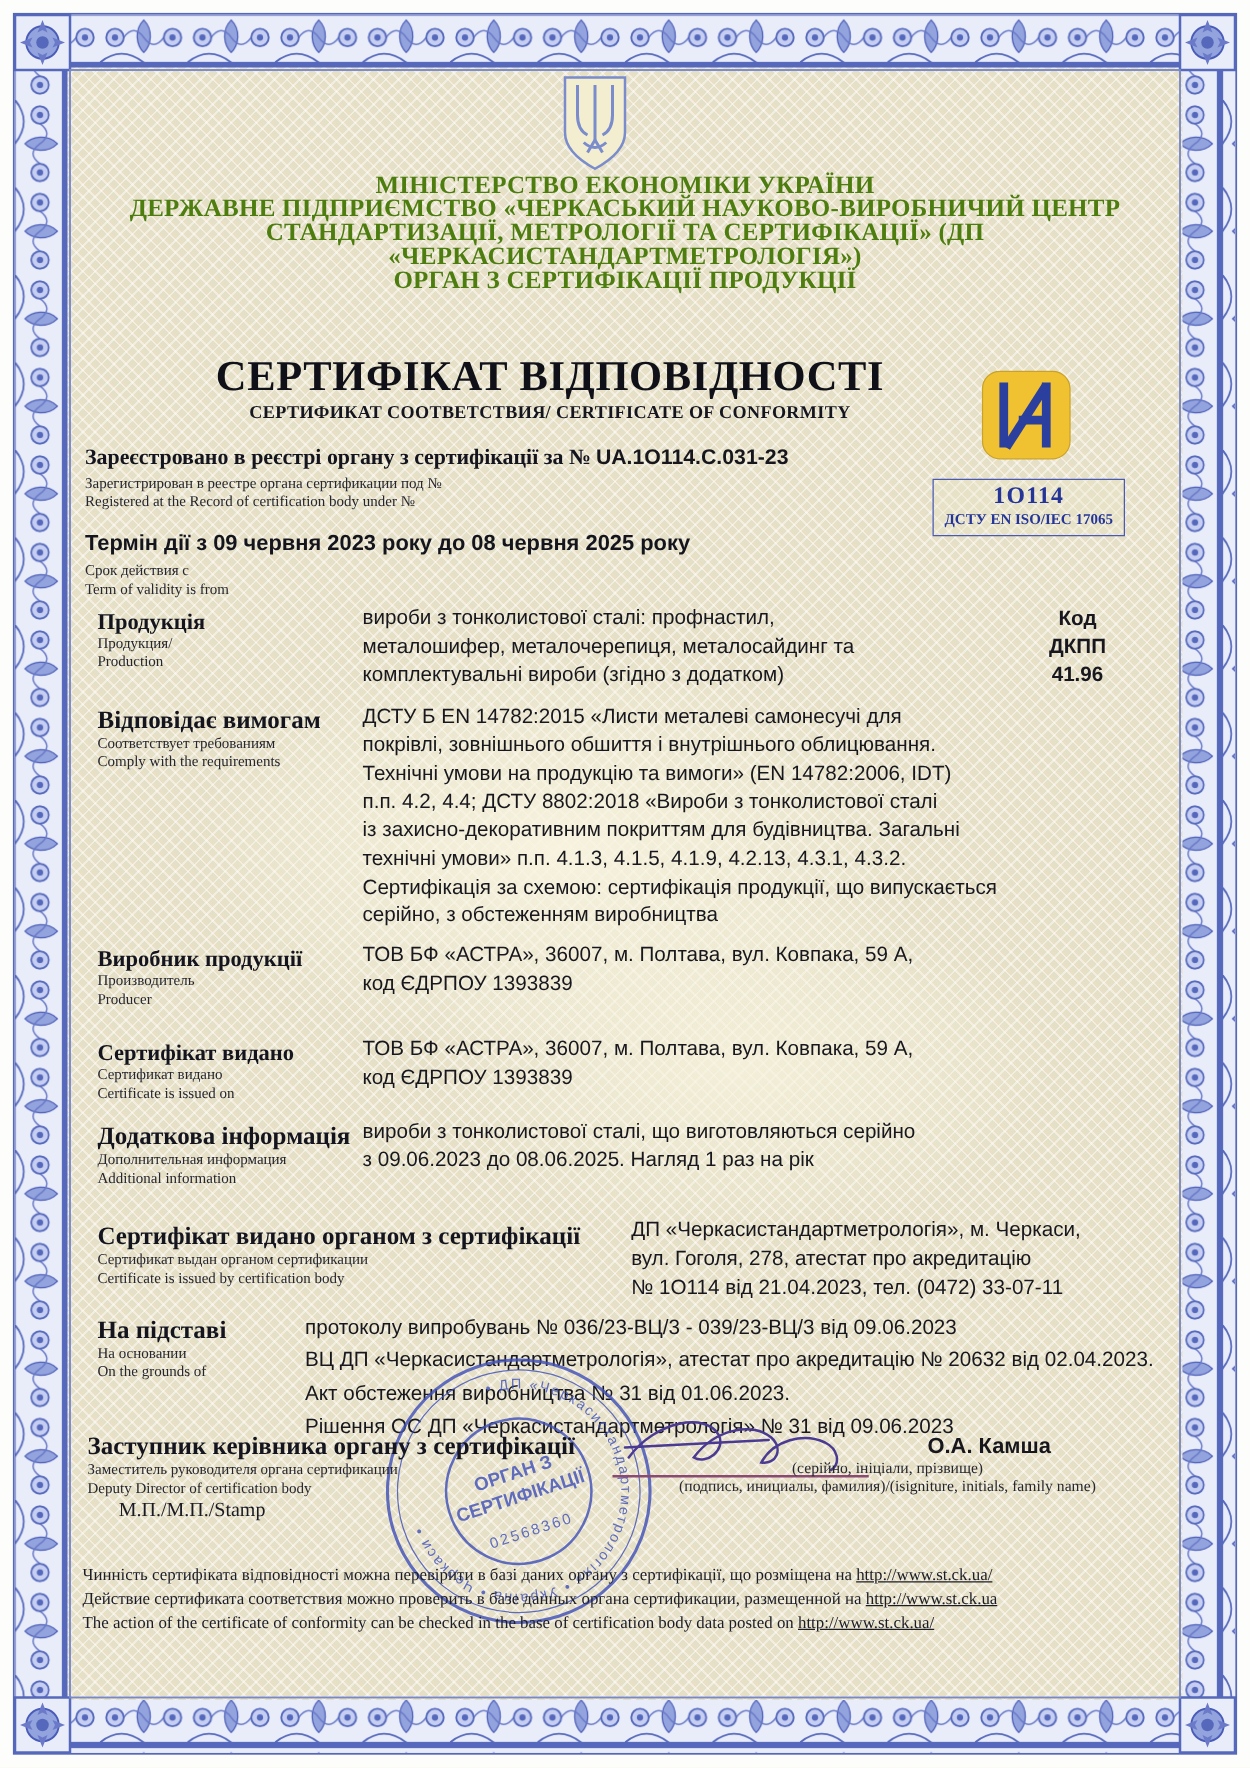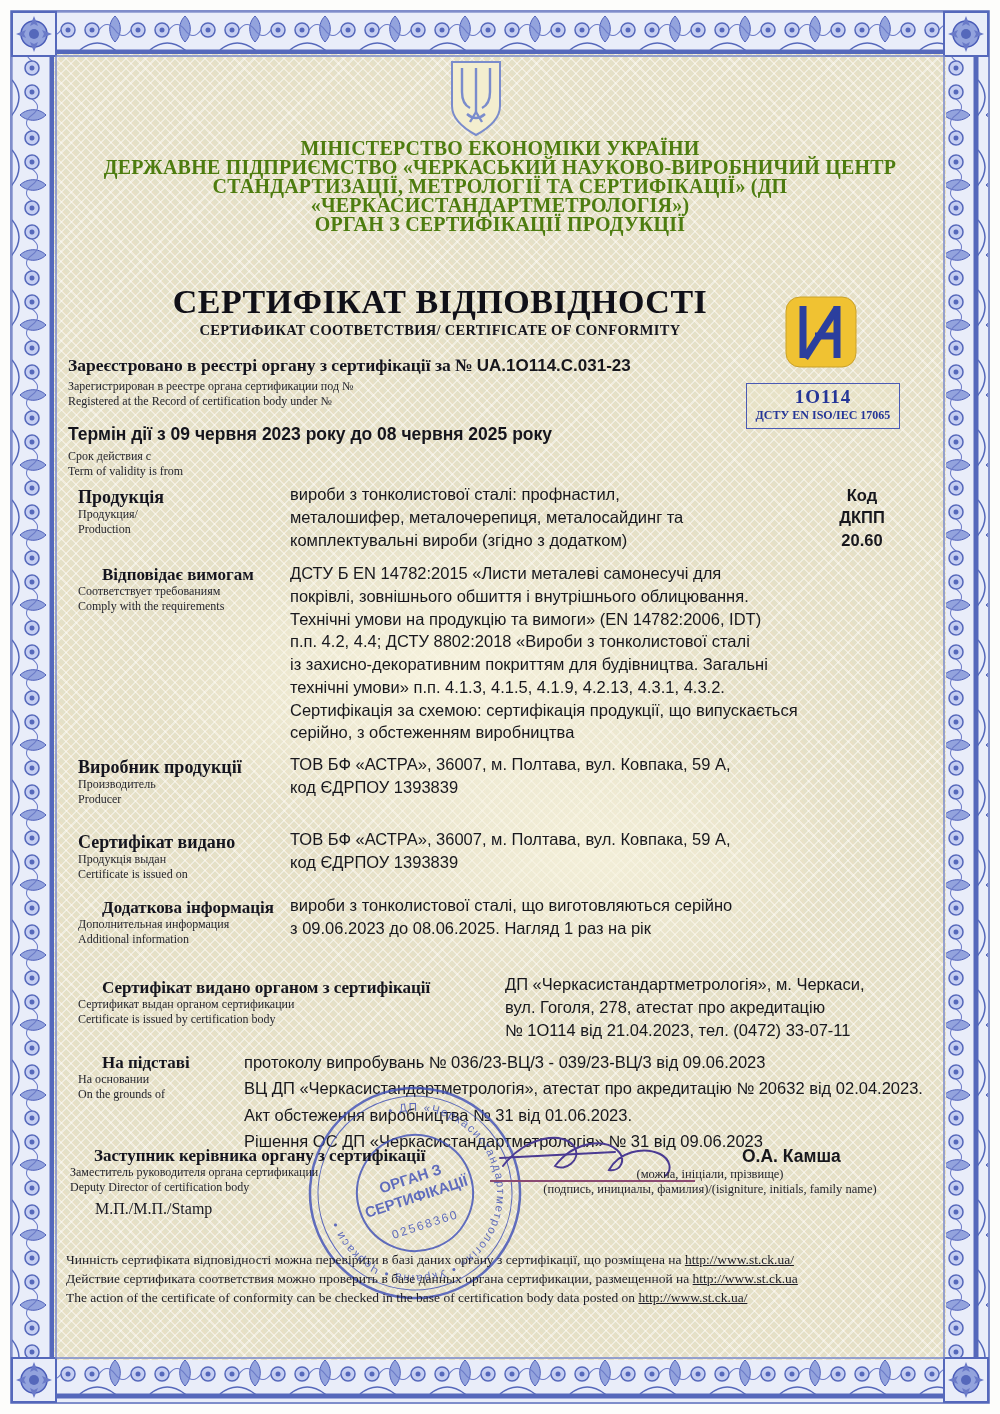--- a/index.html
+++ b/index.html
@@ -20,21 +20,21 @@
   .abs{position:absolute;}
   .ctr{text-align:center;}
   .hdr-line{font-weight:bold;font-size:20px;line-height:19px;color:#4d7c0f;letter-spacing:.2px;}
   .doc-title{font-weight:bold;font-size:34px;color:#101018;letter-spacing:.5px;}
   .doc-sub{font-weight:bold;font-size:14.5px;color:#15151f;letter-spacing:.3px;}
   .reg-main{font-weight:bold;font-size:17.5px;color:#14141e;}
   .reg-num{font-family:"Liberation Sans",sans-serif;font-weight:bold;font-size:17px;color:#16161c;}
   .small-sub{font-size:12px;line-height:14.5px;color:#26262e;}
   .term-main{font-family:"Liberation Sans",sans-serif;font-weight:bold;font-size:17.5px;color:#14141c;}
   .lbl-ua{font-weight:bold;font-size:18px;line-height:1.12;color:#14141e;}
-  .lbl-ua-sm{font-weight:bold;font-size:17px;line-height:1.12;color:#14141e;margin-left:24px;}
+  .lbl-ua-sm{font-weight:bold;font-size:20px;line-height:1.12;color:#14141e;}
   .val{font-family:"Liberation Sans",sans-serif;font-weight:normal;font-size:16.5px;line-height:1.38;
        color:#17171d;white-space:pre-line;}
   .code-col{font-family:"Liberation Sans",sans-serif;font-weight:bold;font-size:16.5px;line-height:1.35;
        color:#17171d;text-align:center;}
   .accred-box{border:1.5px solid #4a5ab5;text-align:center;color:#243597;background:rgba(235,230,200,.25);}
   .accred-num{font-weight:bold;font-size:19px;line-height:22px;letter-spacing:1px;}
   .accred-std{font-weight:bold;font-size:12px;line-height:14px;}
   .foot-line{font-size:13.5px;line-height:19px;color:#1c1c26;}
   .u{text-decoration:underline;}
   .sig-sub{font-size:12.5px;line-height:15px;color:#26262e;text-align:center;}
@@ -145,21 +145,21 @@
       <div class="lbl-ua">Продукція</div>
       <div class="small-sub">Продукция/</div>
       <div class="small-sub">Production</div>
     </div>
     <div class="abs val" style="left:290px;top:483px;width:540px;">вироби з тонколистової сталі: профнастил,
 металошифер, металочерепиця, металосайдинг та
 комплектувальні вироби (згідно з додатком)</div>
     <div class="abs code-col" style="left:812px;top:484px;width:100px;">
       <div>Код</div>
       <div>ДКПП</div>
-      <div>20.60</div>
+      <div>41.96</div>
     </div>
 
     <div class="abs" style="left:78px;top:565px;width:210px;">
       <div class="lbl-ua-sm">Відповідає вимогам</div>
       <div class="small-sub">Соответствует требованиям</div>
       <div class="small-sub">Comply with the requirements</div>
     </div>
     <div class="abs val" style="left:290px;top:562px;width:560px;">ДСТУ Б EN 14782:2015 «Листи металеві самонесучі для
 покрівлі, зовнішнього обшиття і внутрішнього облицювання.
 Технічні умови на продукцію та вимоги» (EN 14782:2006, IDT)
@@ -172,21 +172,21 @@
     <div class="abs" style="left:78px;top:757px;width:210px;">
       <div class="lbl-ua">Виробник продукції</div>
       <div class="small-sub">Производитель</div>
       <div class="small-sub">Producer</div>
     </div>
     <div class="abs val" style="left:290px;top:753px;width:560px;">ТОВ БФ «АСТРА», 36007, м. Полтава, вул. Ковпака, 59 А,
 код ЄДРПОУ 1393839</div>
 
     <div class="abs" style="left:78px;top:832px;width:210px;">
       <div class="lbl-ua">Сертифікат видано</div>
-      <div class="small-sub">Продукція выдан</div>
+      <div class="small-sub">Сертификат видано</div>
       <div class="small-sub">Certificate is issued on</div>
     </div>
     <div class="abs val" style="left:290px;top:828px;width:560px;">ТОВ БФ «АСТРА», 36007, м. Полтава, вул. Ковпака, 59 А,
 код ЄДРПОУ 1393839</div>
 
     <div class="abs" style="left:78px;top:898px;width:230px;">
       <div class="lbl-ua-sm">Додаткова інформація</div>
       <div class="small-sub">Дополнительная информация</div>
       <div class="small-sub">Additional information</div>
     </div>
@@ -239,21 +239,21 @@
     <svg class="abs" style="left:495px;top:1128px;" width="200" height="55" viewBox="0 0 200 55">
       <g stroke="#4a3a92" stroke-width="2" fill="none" stroke-linecap="round">
         <path d="M8,38 C30,8 70,2 80,20 C86,32 70,44 60,38 C78,14 108,10 122,22 C132,31 126,44 114,42 C124,24 148,18 165,26 C175,31 178,42 170,48"></path>
         <path d="M5,30 L120,24"></path>
       </g>
     </svg>
     <div class="abs sig-line" style="left:490px;top:1180px;width:205px;"></div>
 
     <div class="abs name" style="left:742px;top:1146px;text-align:right;">О.А. Камша</div>
     <div class="abs" style="left:470px;top:1167px;width:480px;">
-      <div class="sig-sub">(можна, ініціали, прізвище)</div>
+      <div class="sig-sub">(серійно, ініціали, прізвище)</div>
       <div class="sig-sub">(подпись, инициалы, фамилия)/(isigniture, initials, family name)</div>
     </div>
 
     <div class="abs" style="left:66px;top:1250px;width:880px;">
       <div class="foot-line"><span>Чинність сертифіката відповідності можна перевірити в базі даних органу з сертифікації, що розміщена на </span><span class="u">http://www.st.ck.ua/</span></div>
       <div class="foot-line"><span>Действие сертификата соответствия можно проверить в базе данных органа сертификации, размещенной на </span><span class="u">http://www.st.ck.ua</span></div>
       <div class="foot-line"><span>The action of the certificate of conformity can be checked in the base of certification body data posted on </span><span class="u">http://www.st.ck.ua/</span></div>
     </div>
 
   </div>

